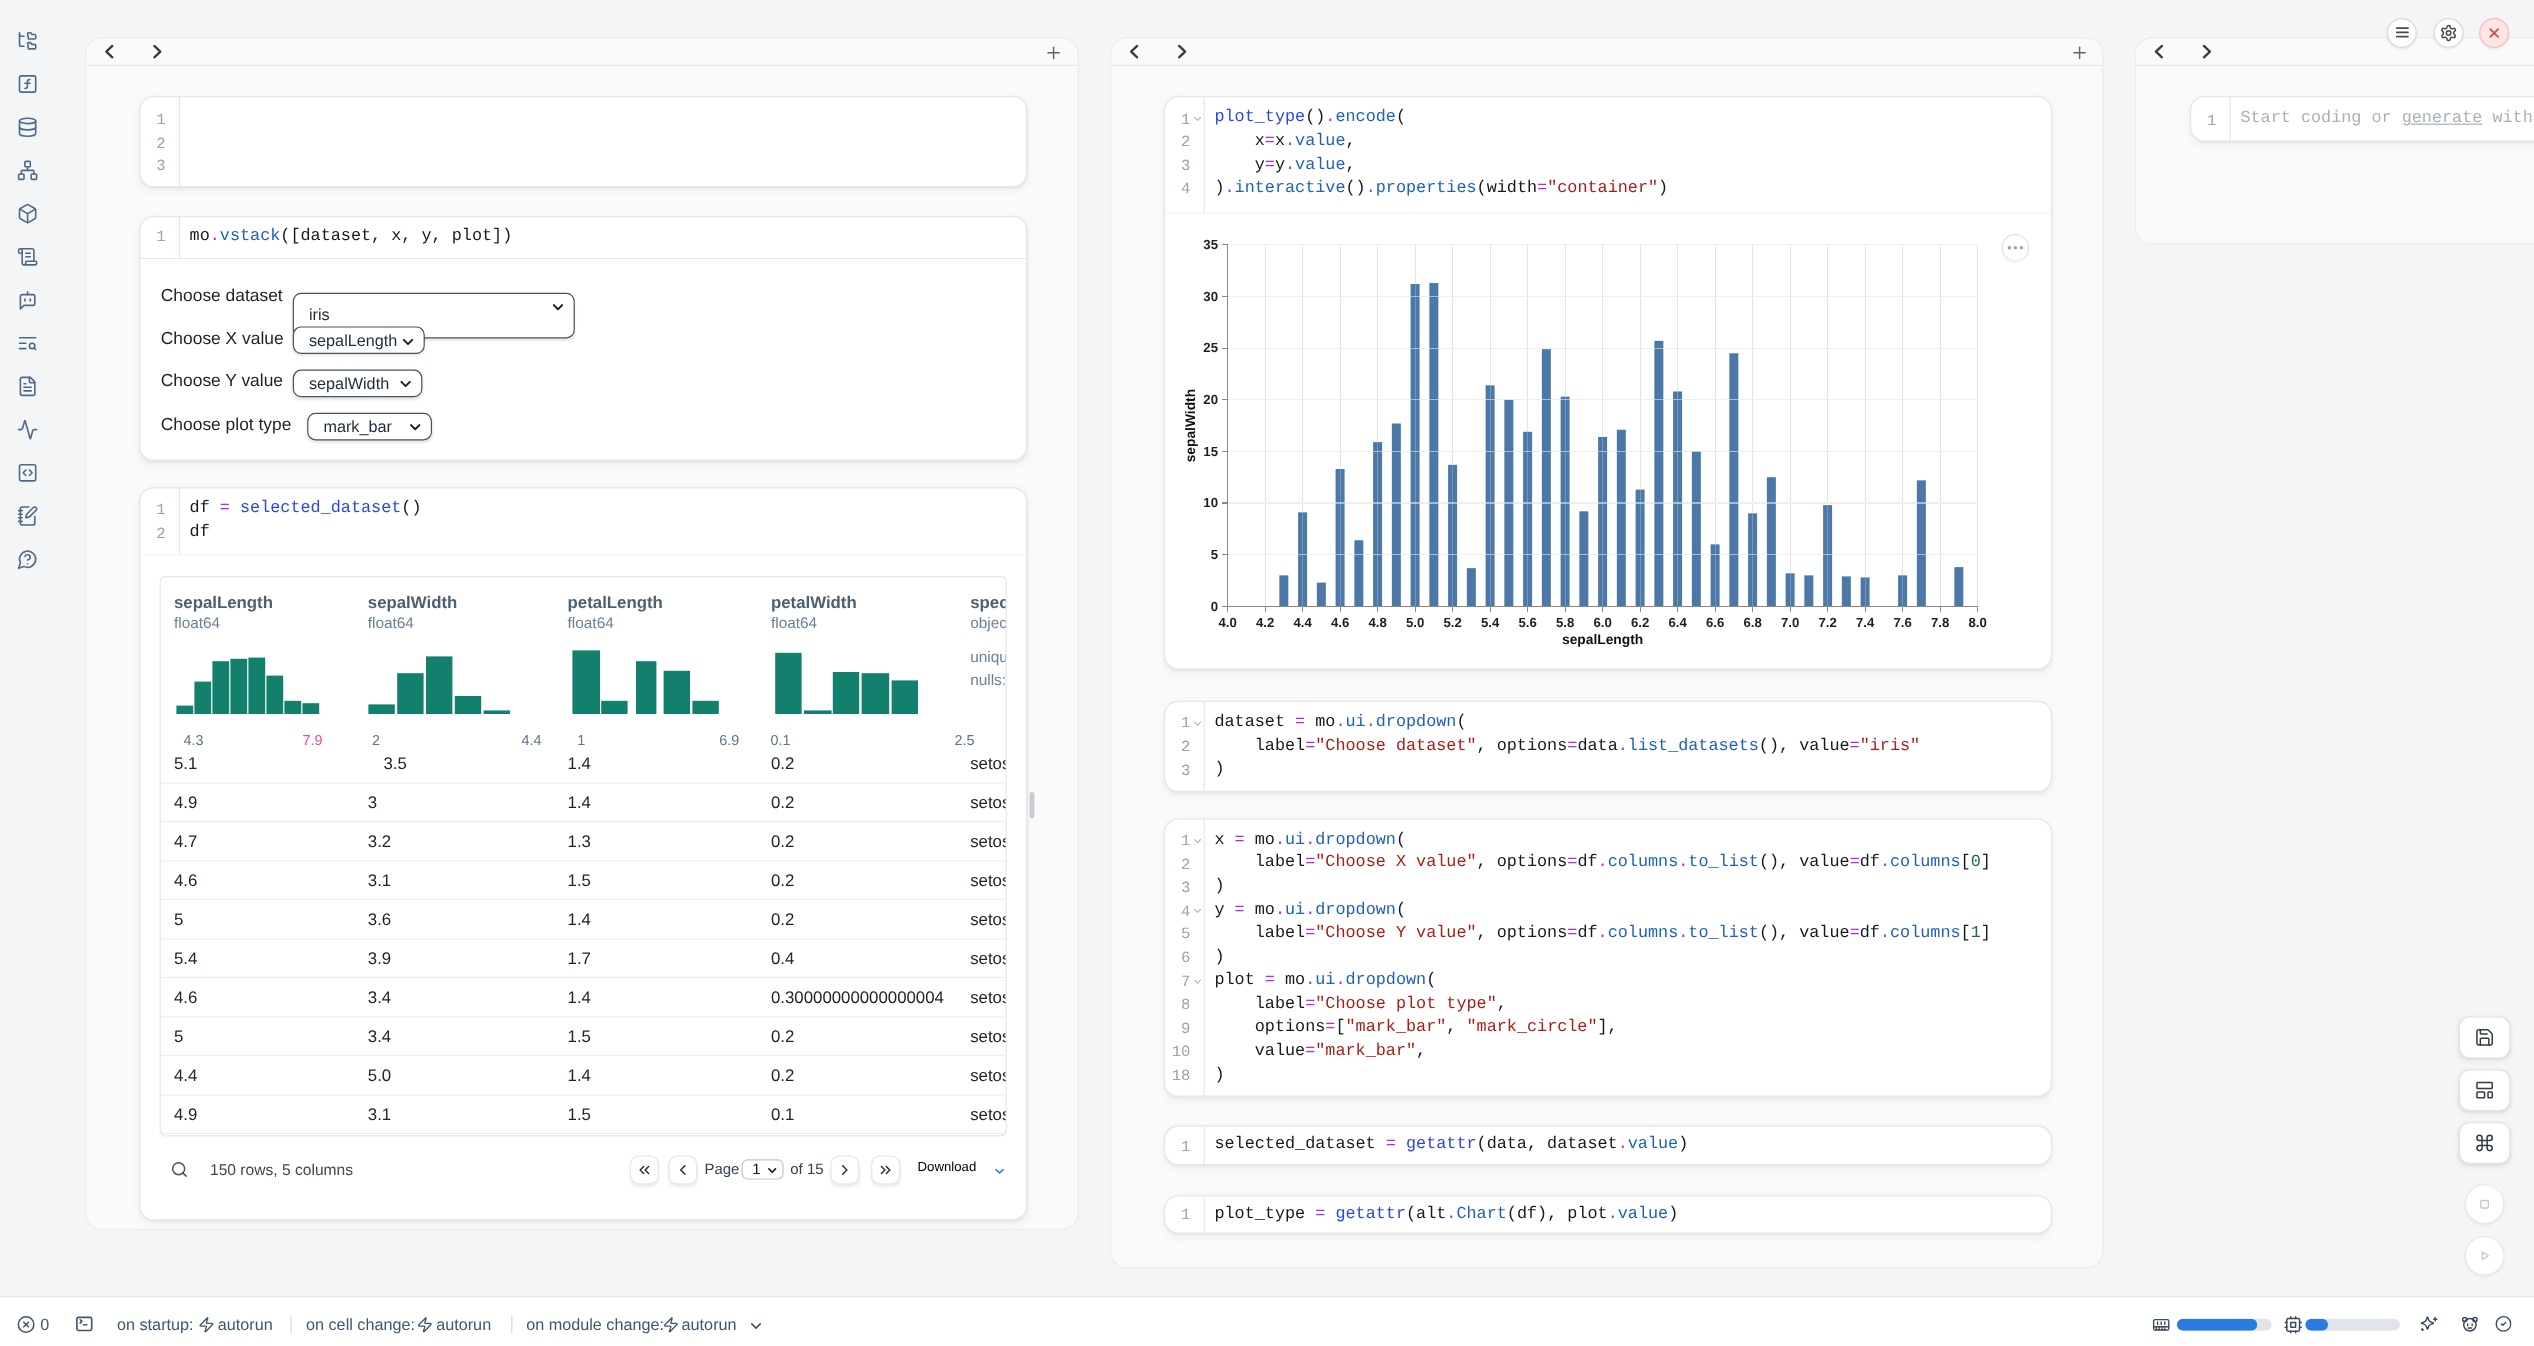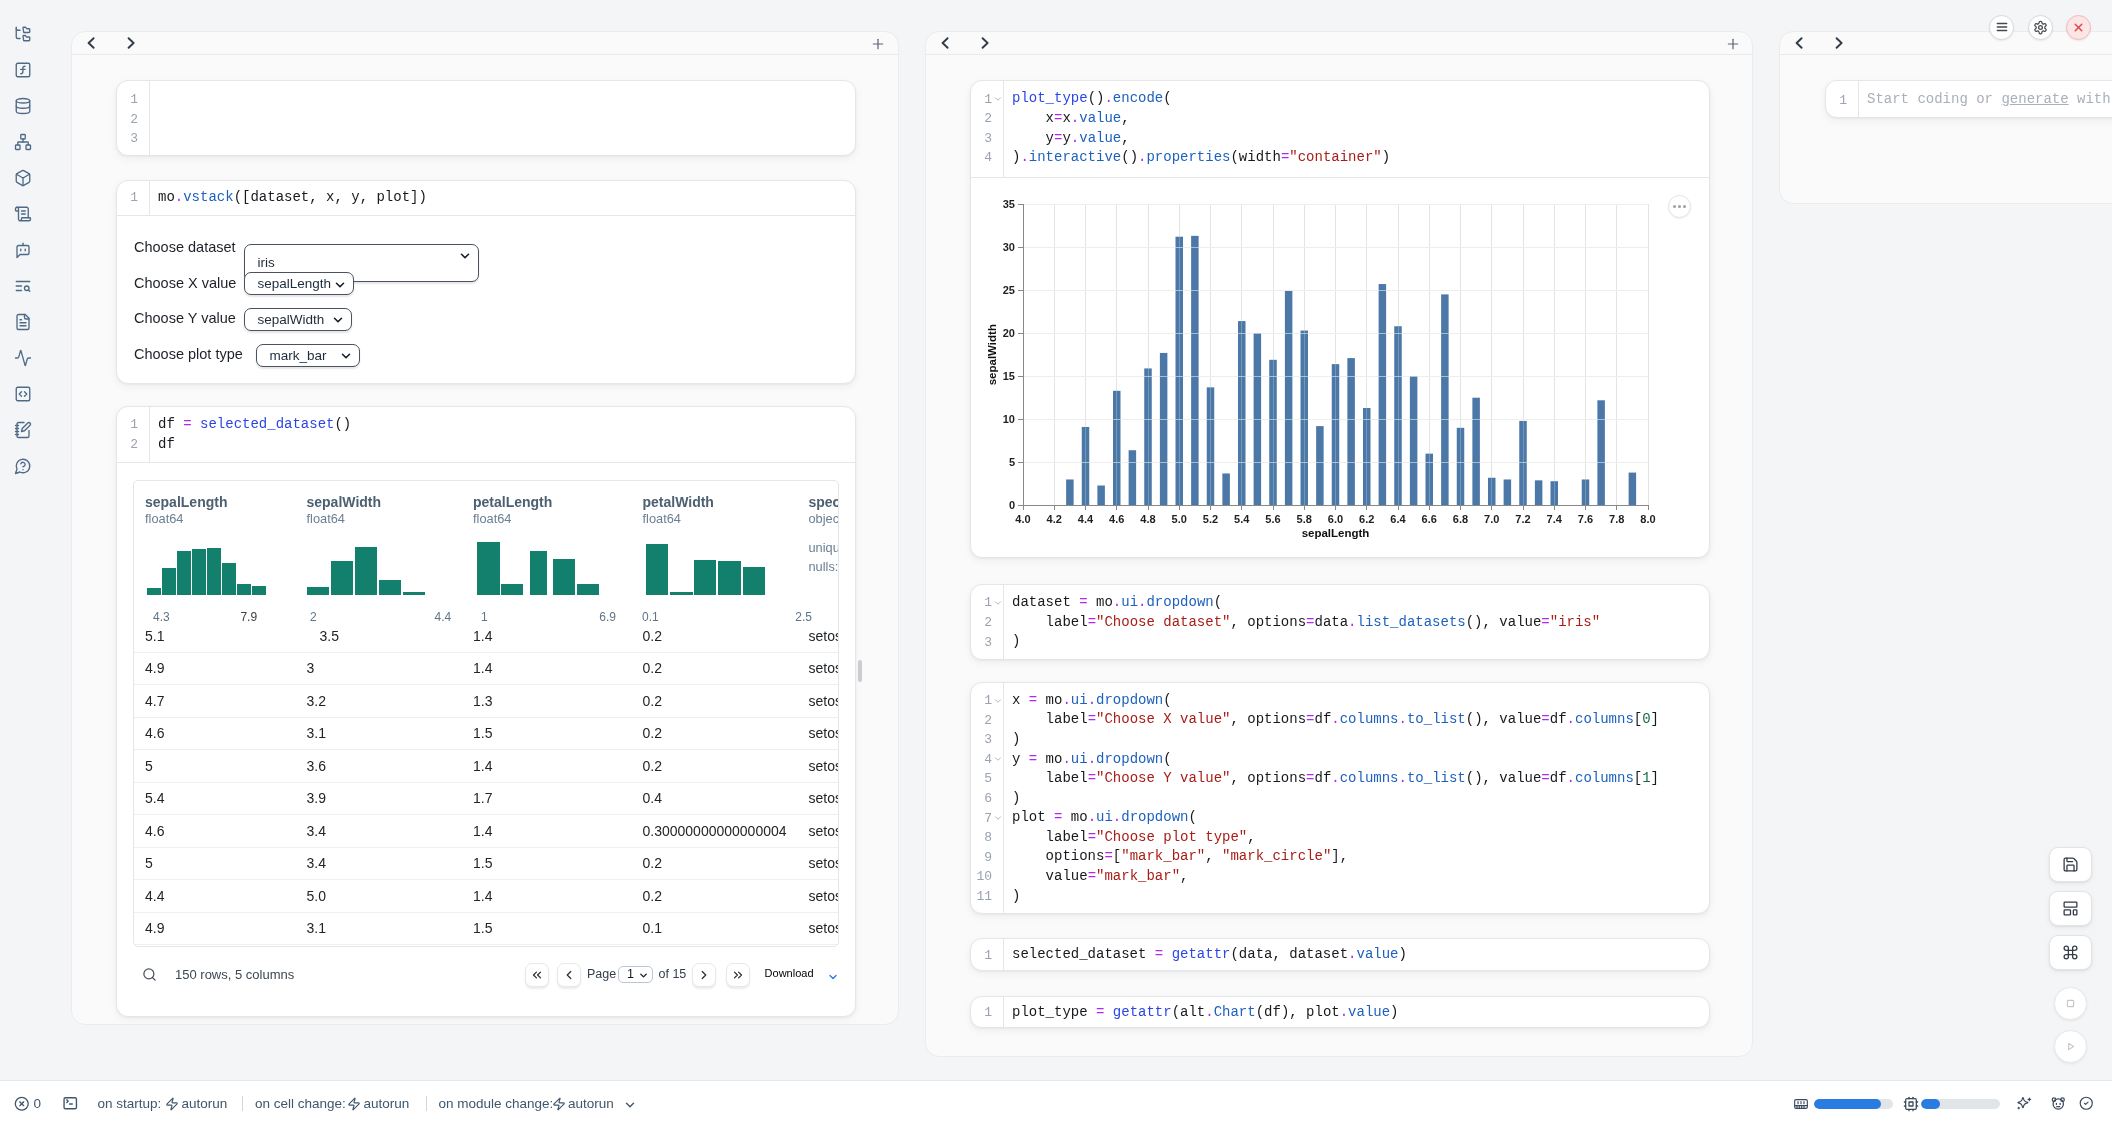--- a/index.html
+++ b/index.html
@@ -233,21 +233,21 @@
         <div class="abs" style="left:419.5px;top:78.0px;width:22.0px;height:35.5px;background:#12806c"></div>
         <div class="abs" style="left:443.0px;top:102.5px;width:22.0px;height:11.0px;background:#12806c"></div>
         <div class="abs" style="left:512.0px;top:62.5px;width:22.5px;height:51.0px;background:#12806c"></div>
         <div class="abs" style="left:536.5px;top:110.5px;width:22.5px;height:3.0px;background:#12806c"></div>
         <div class="abs" style="left:560.0px;top:79.0px;width:22.5px;height:34.5px;background:#12806c"></div>
         <div class="abs" style="left:584.5px;top:79.5px;width:22.5px;height:34.0px;background:#12806c"></div>
         <div class="abs" style="left:609.0px;top:85.5px;width:22.5px;height:28.0px;background:#12806c"></div>
         <div class="abs" style="left:675px;top:59px;font-size:12.8px;color:#6a7f92">unique</div>
         <div class="abs" style="left:675px;top:77.5px;font-size:12.8px;color:#6a7f92">nulls:</div>
         <div class="abs" style="left:19.5px;top:128.5px;font-size:12px;color:#5f7488">4.3</div>
-        <div class="abs" style="left:106.9px;top:128.5px;width:40px;text-align:left;font-size:12px;color:#404040">7.9</div>
+        <div class="abs" style="left:106.9px;top:128.5px;width:40px;text-align:center;font-size:12px;color:#ec4899">7.9</div>
         <div class="abs" style="left:176.5px;top:128.5px;font-size:12px;color:#5f7488">2</div>
         <div class="abs" style="left:277.8px;top:128.5px;width:40px;text-align:right;font-size:12px;color:#5f7488">4.4</div>
         <div class="abs" style="left:347.5px;top:128.5px;font-size:12px;color:#5f7488">1</div>
         <div class="abs" style="left:442.5px;top:128.5px;width:40px;text-align:right;font-size:12px;color:#5f7488">6.9</div>
         <div class="abs" style="left:508.5px;top:128.5px;font-size:12px;color:#5f7488">0.1</div>
         <div class="abs" style="left:638.5px;top:128.5px;width:40px;text-align:right;font-size:12px;color:#5f7488">2.5</div>
         <div class="abs" style="left:0;top:139.0px;width:706.5px;height:32.55px;border-bottom:1px solid #edeff1"></div>
         <div class="tbl-num" style="left:11.5px;top:146.5px">5.1</div>
         <div class="tbl-num" style="left:186px;top:146.5px">3.5</div>
         <div class="tbl-num" style="left:339.5px;top:146.5px">1.4</div>
@@ -624,21 +624,21 @@
         </div>
         <div>
           <span class="n">9</span>
           <div class="e"></div>
         </div>
         <div>
           <span class="n">10</span>
           <div class="e"></div>
         </div>
         <div>
-          <span class="n">11</span>
+          <span class="n">18</span>
           <div class="e"></div>
         </div>
       </div>
       <pre class="code">x <span class="o">=</span> mo<span class="o">.</span><span class="f">ui</span><span class="o">.</span><span class="f">dropdown</span>(
     label<span class="o">=</span><span class="s">"Choose X value"</span>, options<span class="o">=</span>df<span class="o">.</span><span class="f">columns</span><span class="o">.</span><span class="f">to_list</span>(), value<span class="o">=</span>df<span class="o">.</span><span class="f">columns</span>[<span class="g">0</span>]
 )
 y <span class="o">=</span> mo<span class="o">.</span><span class="f">ui</span><span class="o">.</span><span class="f">dropdown</span>(
     label<span class="o">=</span><span class="s">"Choose Y value"</span>, options<span class="o">=</span>df<span class="o">.</span><span class="f">columns</span><span class="o">.</span><span class="f">to_list</span>(), value<span class="o">=</span>df<span class="o">.</span><span class="f">columns</span>[<span class="g">1</span>]
 )
 plot <span class="o">=</span> mo<span class="o">.</span><span class="f">ui</span><span class="o">.</span><span class="f">dropdown</span>(

